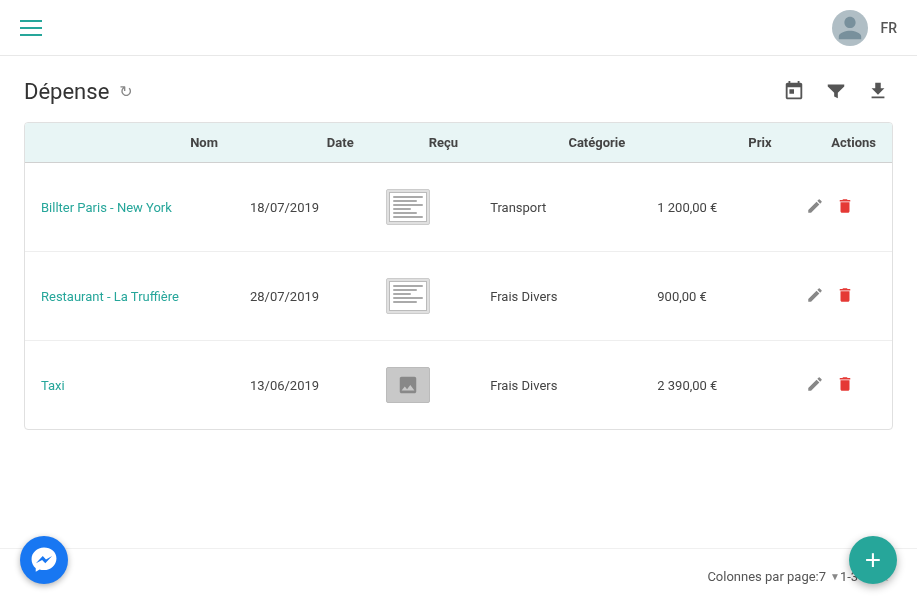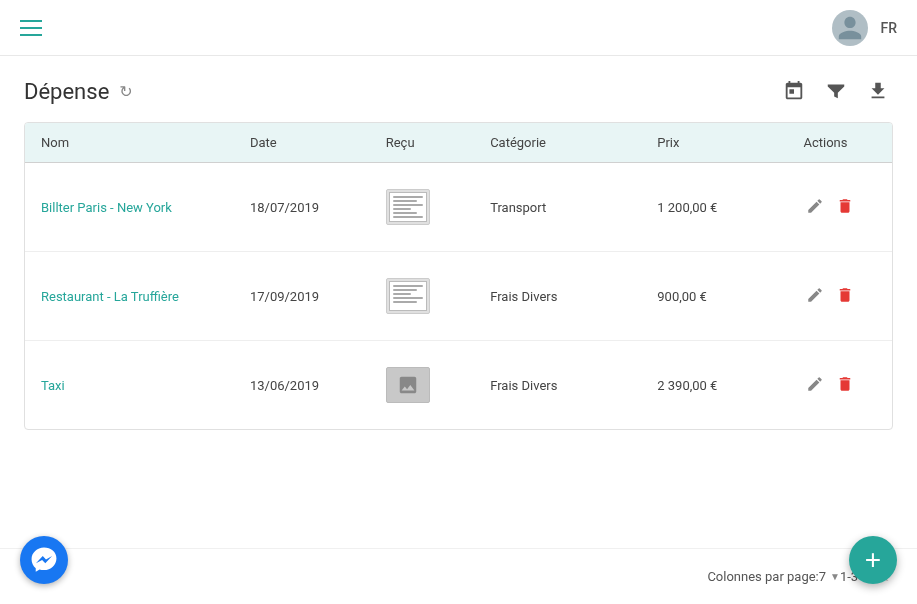--- a/index.html
+++ b/index.html
@@ -117,22 +117,22 @@
     }
     table {
       width: 100%;
       border-collapse: collapse;
     }
     thead tr {
       background: #e8f5f5;
     }
     thead th {
       padding: 12px 16px;
-      text-align: left;
-      font-weight: 400;
+      text-align: right;
+      font-weight: 700;
       color: #444;
       font-size: 13px;
       border-bottom: 1px solid #d0d0d0;
     }
     tbody tr {
       border-bottom: 1px solid #eeeeee;
     }
     tbody tr:last-child {
       border-bottom: none;
     }
@@ -412,21 +412,21 @@
                 </svg>
               </button>
             </div>
           </td>
         </tr>
 
         <tr>
           <td class="col-name">
             <a class="expense-link">Restaurant - La Truffière</a>
           </td>
-          <td class="col-date">17/09/2019</td>
+          <td class="col-date">28/07/2019</td>
           <td class="col-receipt">
             <div class="receipt-thumb">
               <div class="receipt-thumb-inner">
                 <div class="receipt-line full"></div>
                 <div class="receipt-line medium"></div>
                 <div class="receipt-line short"></div>
                 <div class="receipt-line full"></div>
                 <div class="receipt-line medium"></div>
               </div>
             </div>

